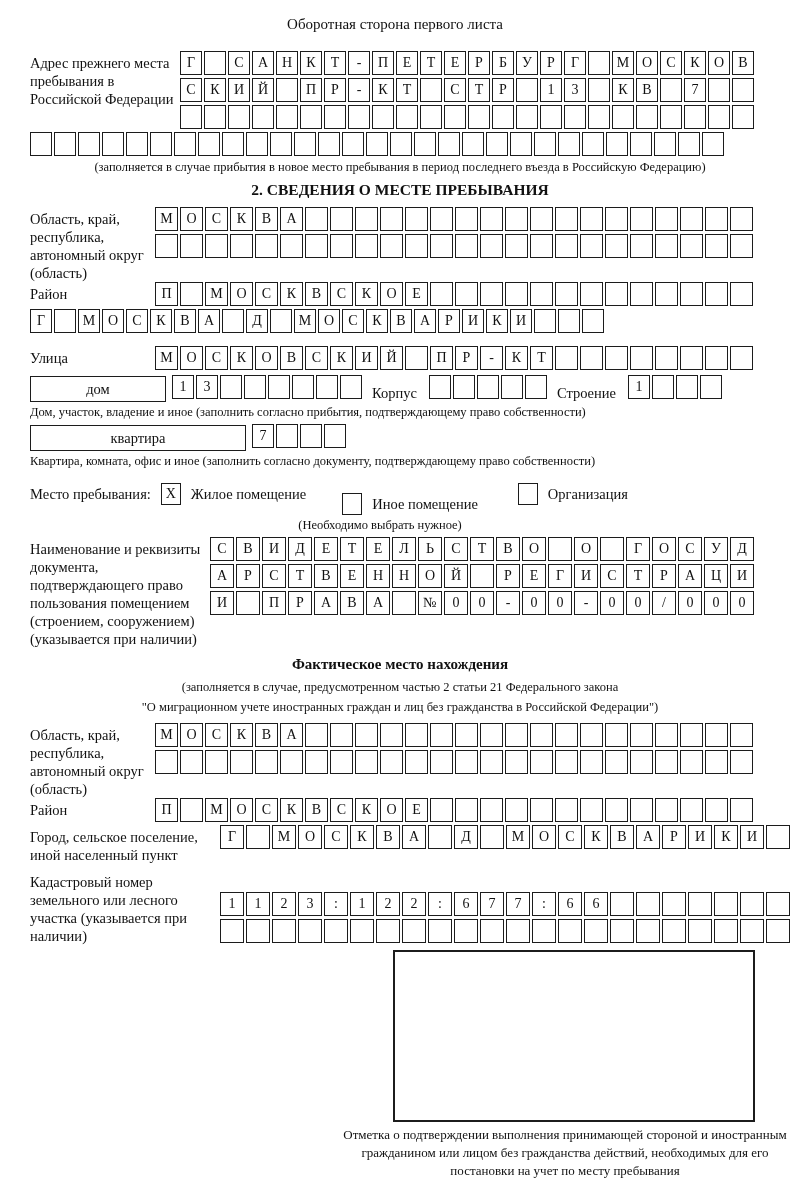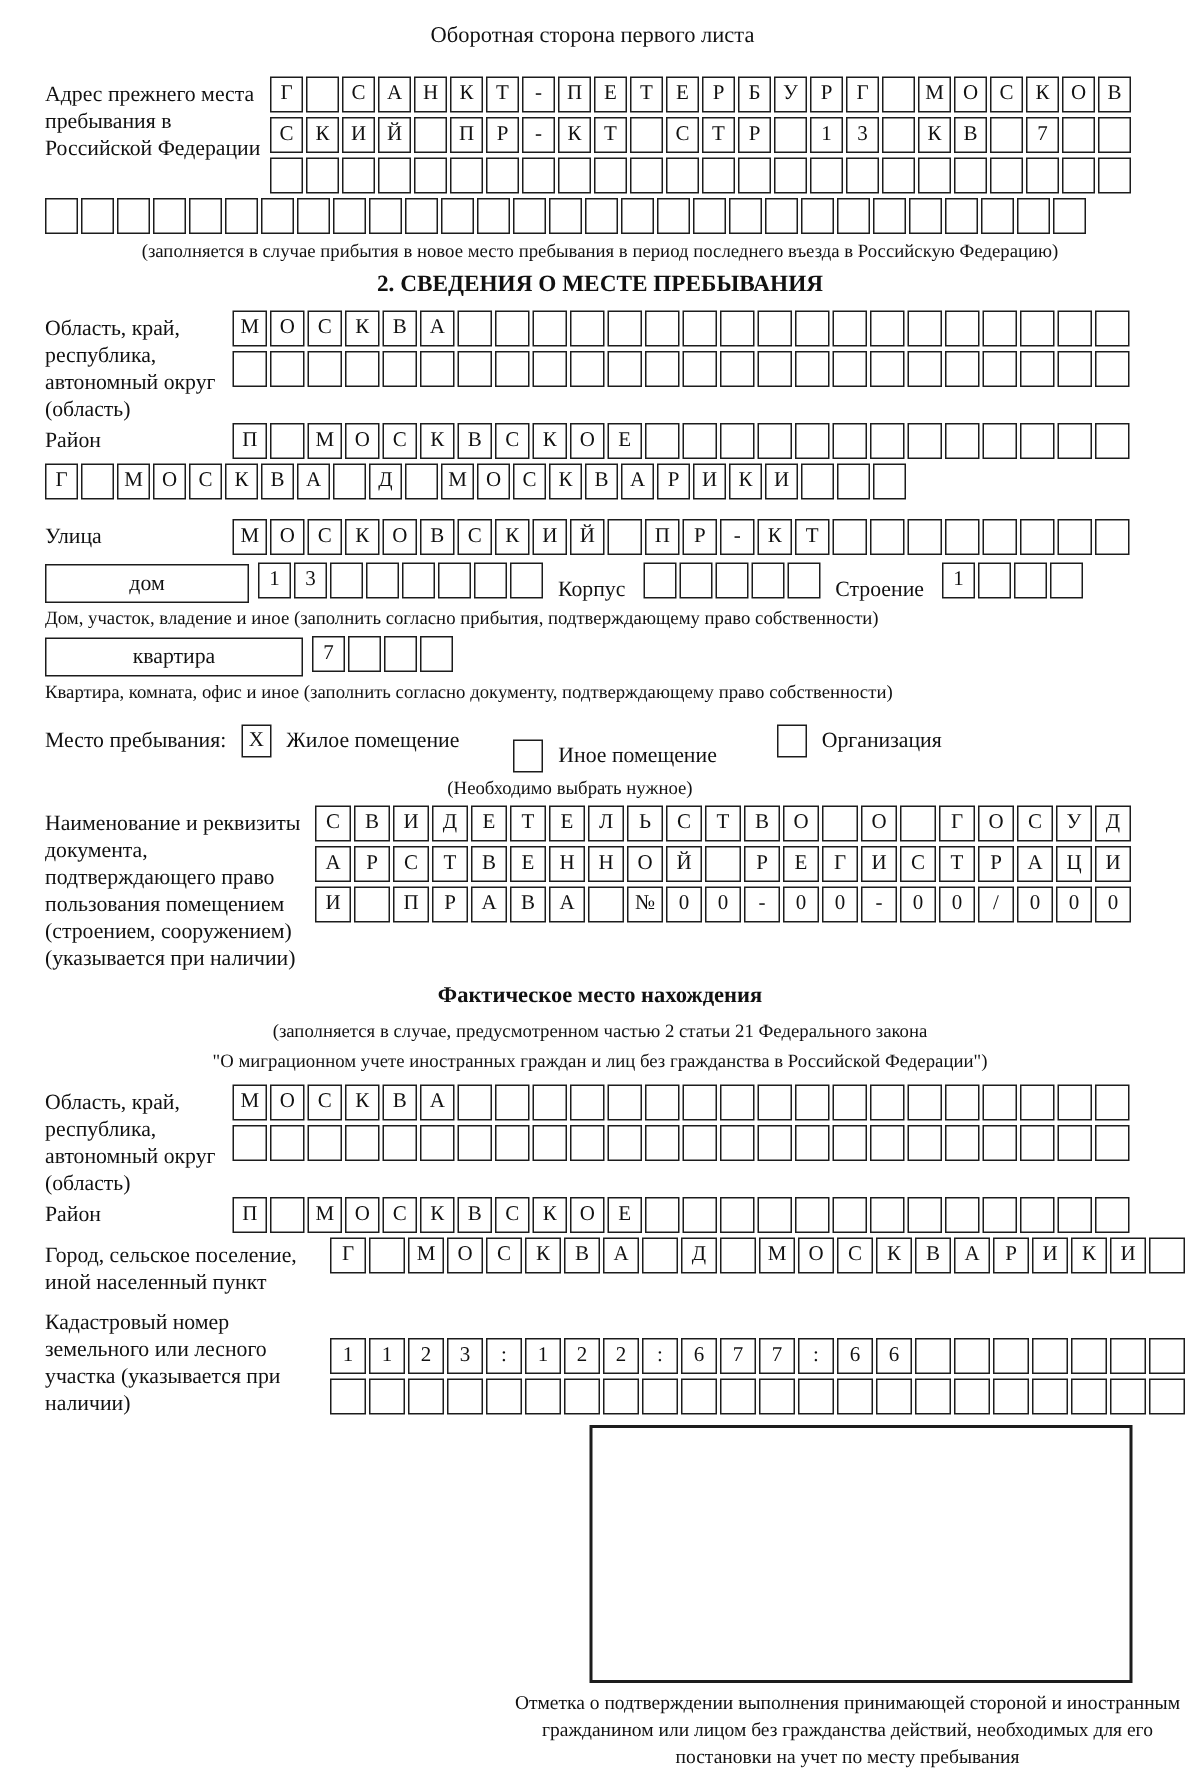--- a/index.html
+++ b/index.html
@@ -340,21 +340,21 @@
     <div class="cells">
         <div class="cellbox">1</div>
         <div class="cellbox"></div>
         <div class="cellbox"></div>
         <div class="cellbox"></div>
       </div>
   </div>
   <div class="note">Дом, участок, владение и иное (заполнить согласно прибытия, подтверждающему право собственности)</div>
 
   <div class="hrow">
-    <div class="namebox" style="width:172px;">квартира</div>
+    <div class="namebox" style="width:216px;">квартира</div>
     <div class="cells">
         <div class="cellbox">7</div>
         <div class="cellbox"></div>
         <div class="cellbox"></div>
         <div class="cellbox"></div>
       </div>
   </div>
   <div class="note">Квартира, комната, офис и иное (заполнить согласно документу, подтверждающему право собственности)</div>
 
   <div class="stay-row">

